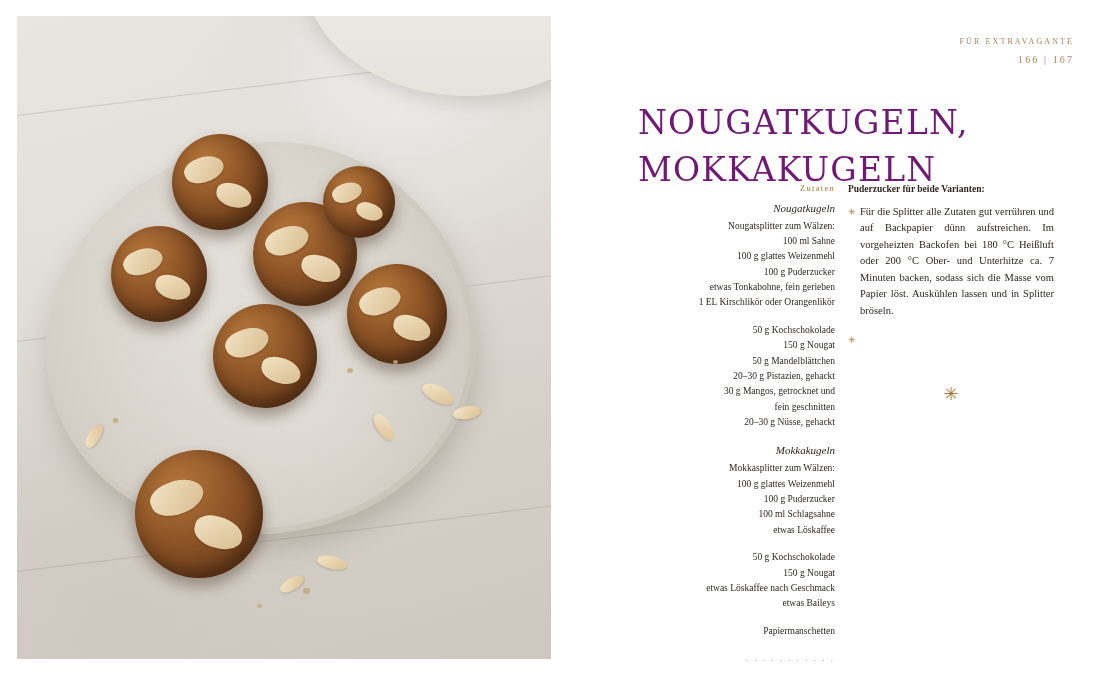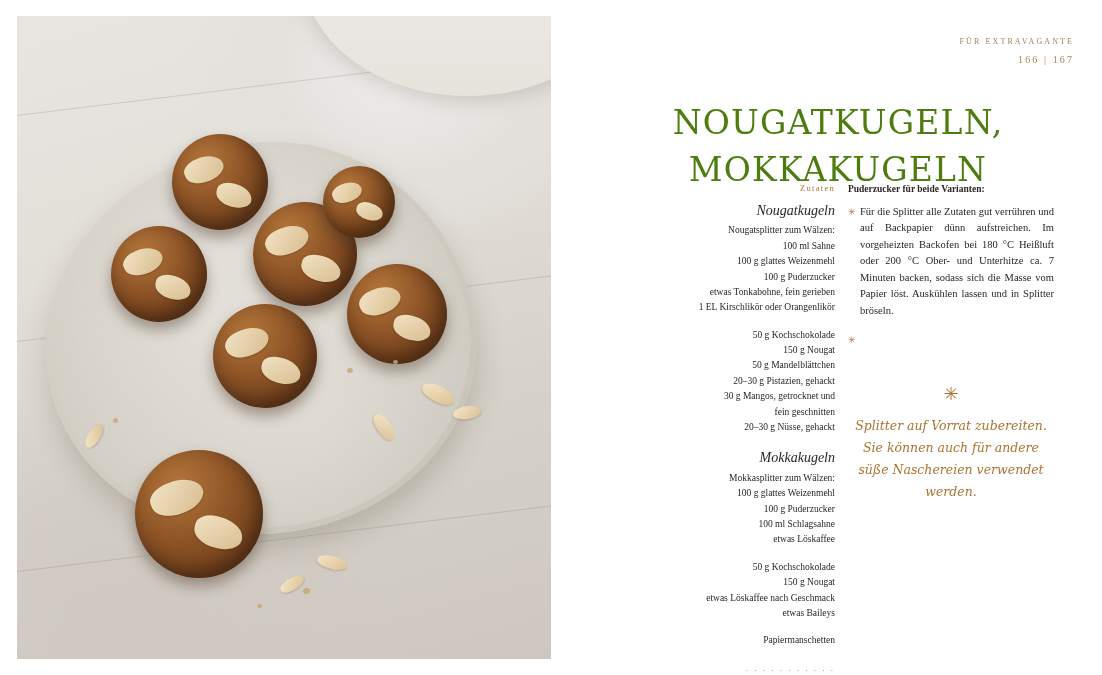--- a/index.html
+++ b/index.html
@@ -144,22 +144,22 @@
     font-size: 10px;
     letter-spacing: 2.1px;
     color: #a98355;
   }
 
   .title {
     position: absolute;
     left: 78px;
     top: 78px;
     width: 400px;
-    text-align: center;
-    color: #4d7c0f;
+    text-align: left;
+    color: #701a75;
     font-family: "DejaVu Serif", serif;
     font-size: 33px;
     line-height: 1.42;
     letter-spacing: 1.2px;
     font-weight: 400;
   }
   .title .l1 { display: block; }
   .title .l2 { display: block; }
 
   
@@ -175,21 +175,21 @@
     color: #2b2521;
   }
   .ing-head {
     color: #a9742f;
     font-size: 8.5px;
     letter-spacing: 1.3px;
     margin-bottom: 4px;
   }
   .ing-sub {
     font-style: italic;
-    font-size: 14px;
+    font-size: 11px;
     margin-bottom: 1px;
   }
   .ing-group { margin-bottom: 12px; }
   .ing-line { display: block; text-align: right; }
   .dots {
     color: #8a7f72;
     letter-spacing: 2px;
     font-size: 9px;
     margin: 10px 0 8px 0;
   }
@@ -355,21 +355,15 @@
         <span>Für die Splitter alle Zutaten gut verrühren und auf Backpapier dünn aufstreichen. Im vorgeheizten Backofen bei 180 °C Heißluft oder 200 °C Ober- und Unterhitze ca. 7 Minuten backen, sodass sich die Masse vom Papier löst. Auskühlen lassen und in Splitter bröseln.</span>
       </div>
 
       <div class="step">
         <span class="bullet">✳</span>
       </div>
     </div>
 
     <div class="star">✳</div>
 
-    <div class="note">
-      <span>Splitter auf Vorrat zubereiten.</span>
-      <span>Sie können auch für andere</span>
-      <span>süße Naschereien verwendet</span>
-      <span class="ln4">werden.</span>
-    </div>
 
   </div>
 </div>
 
 </body></html>

